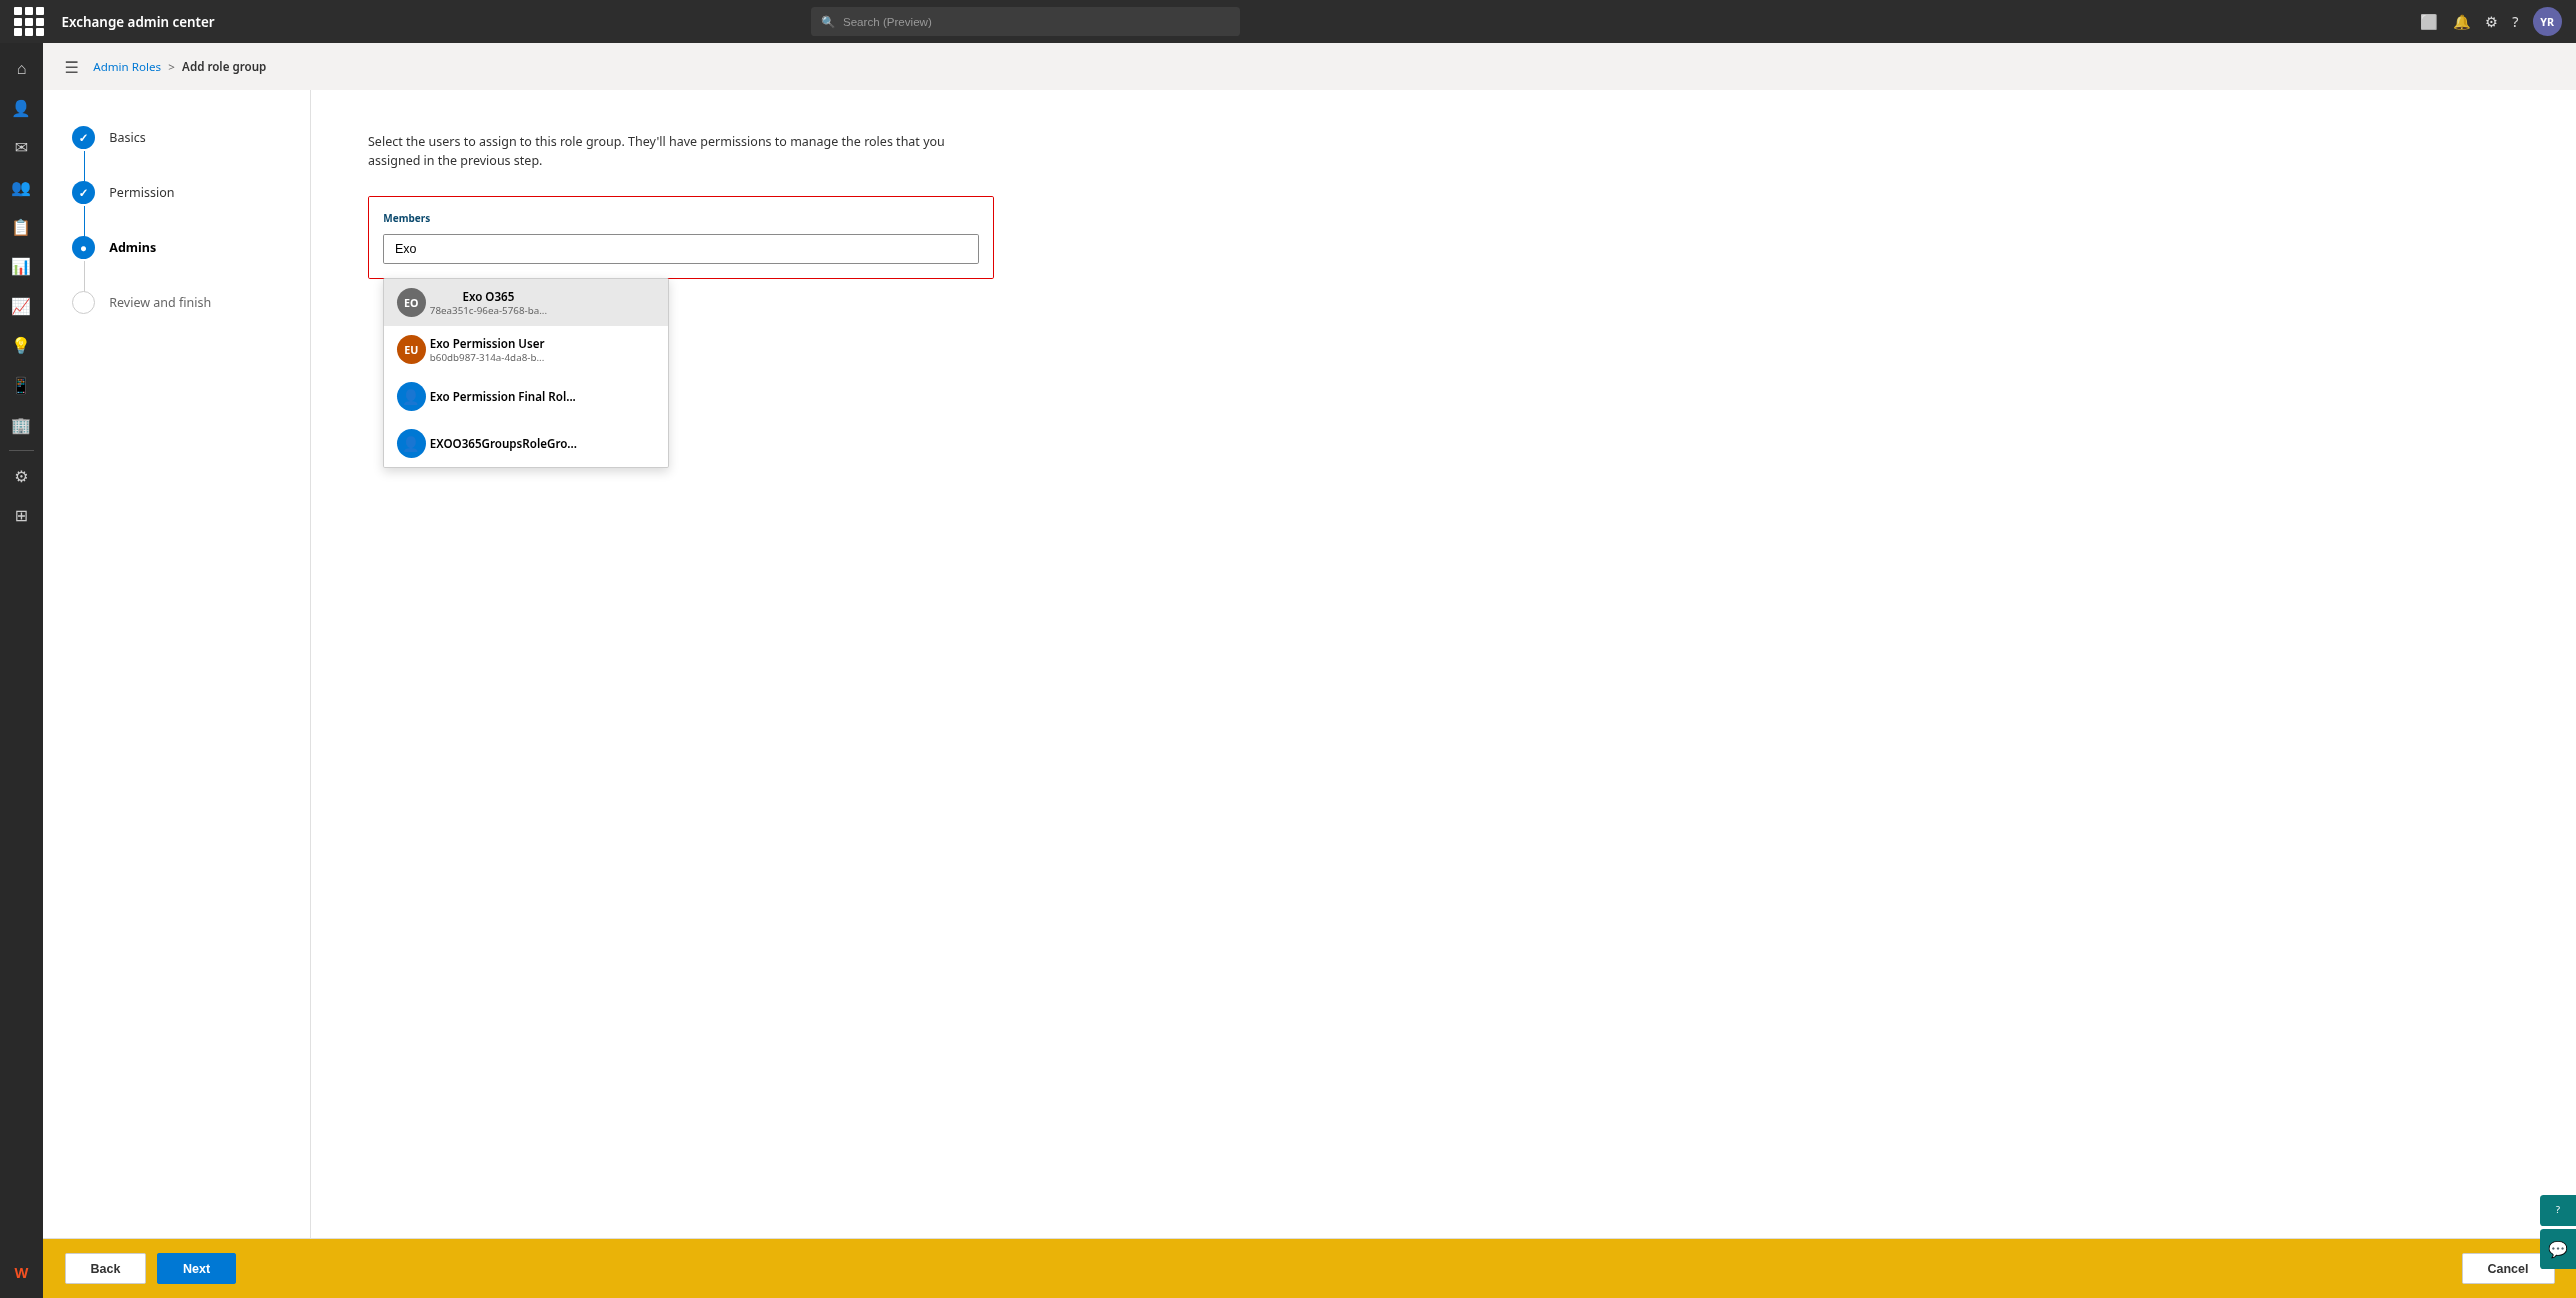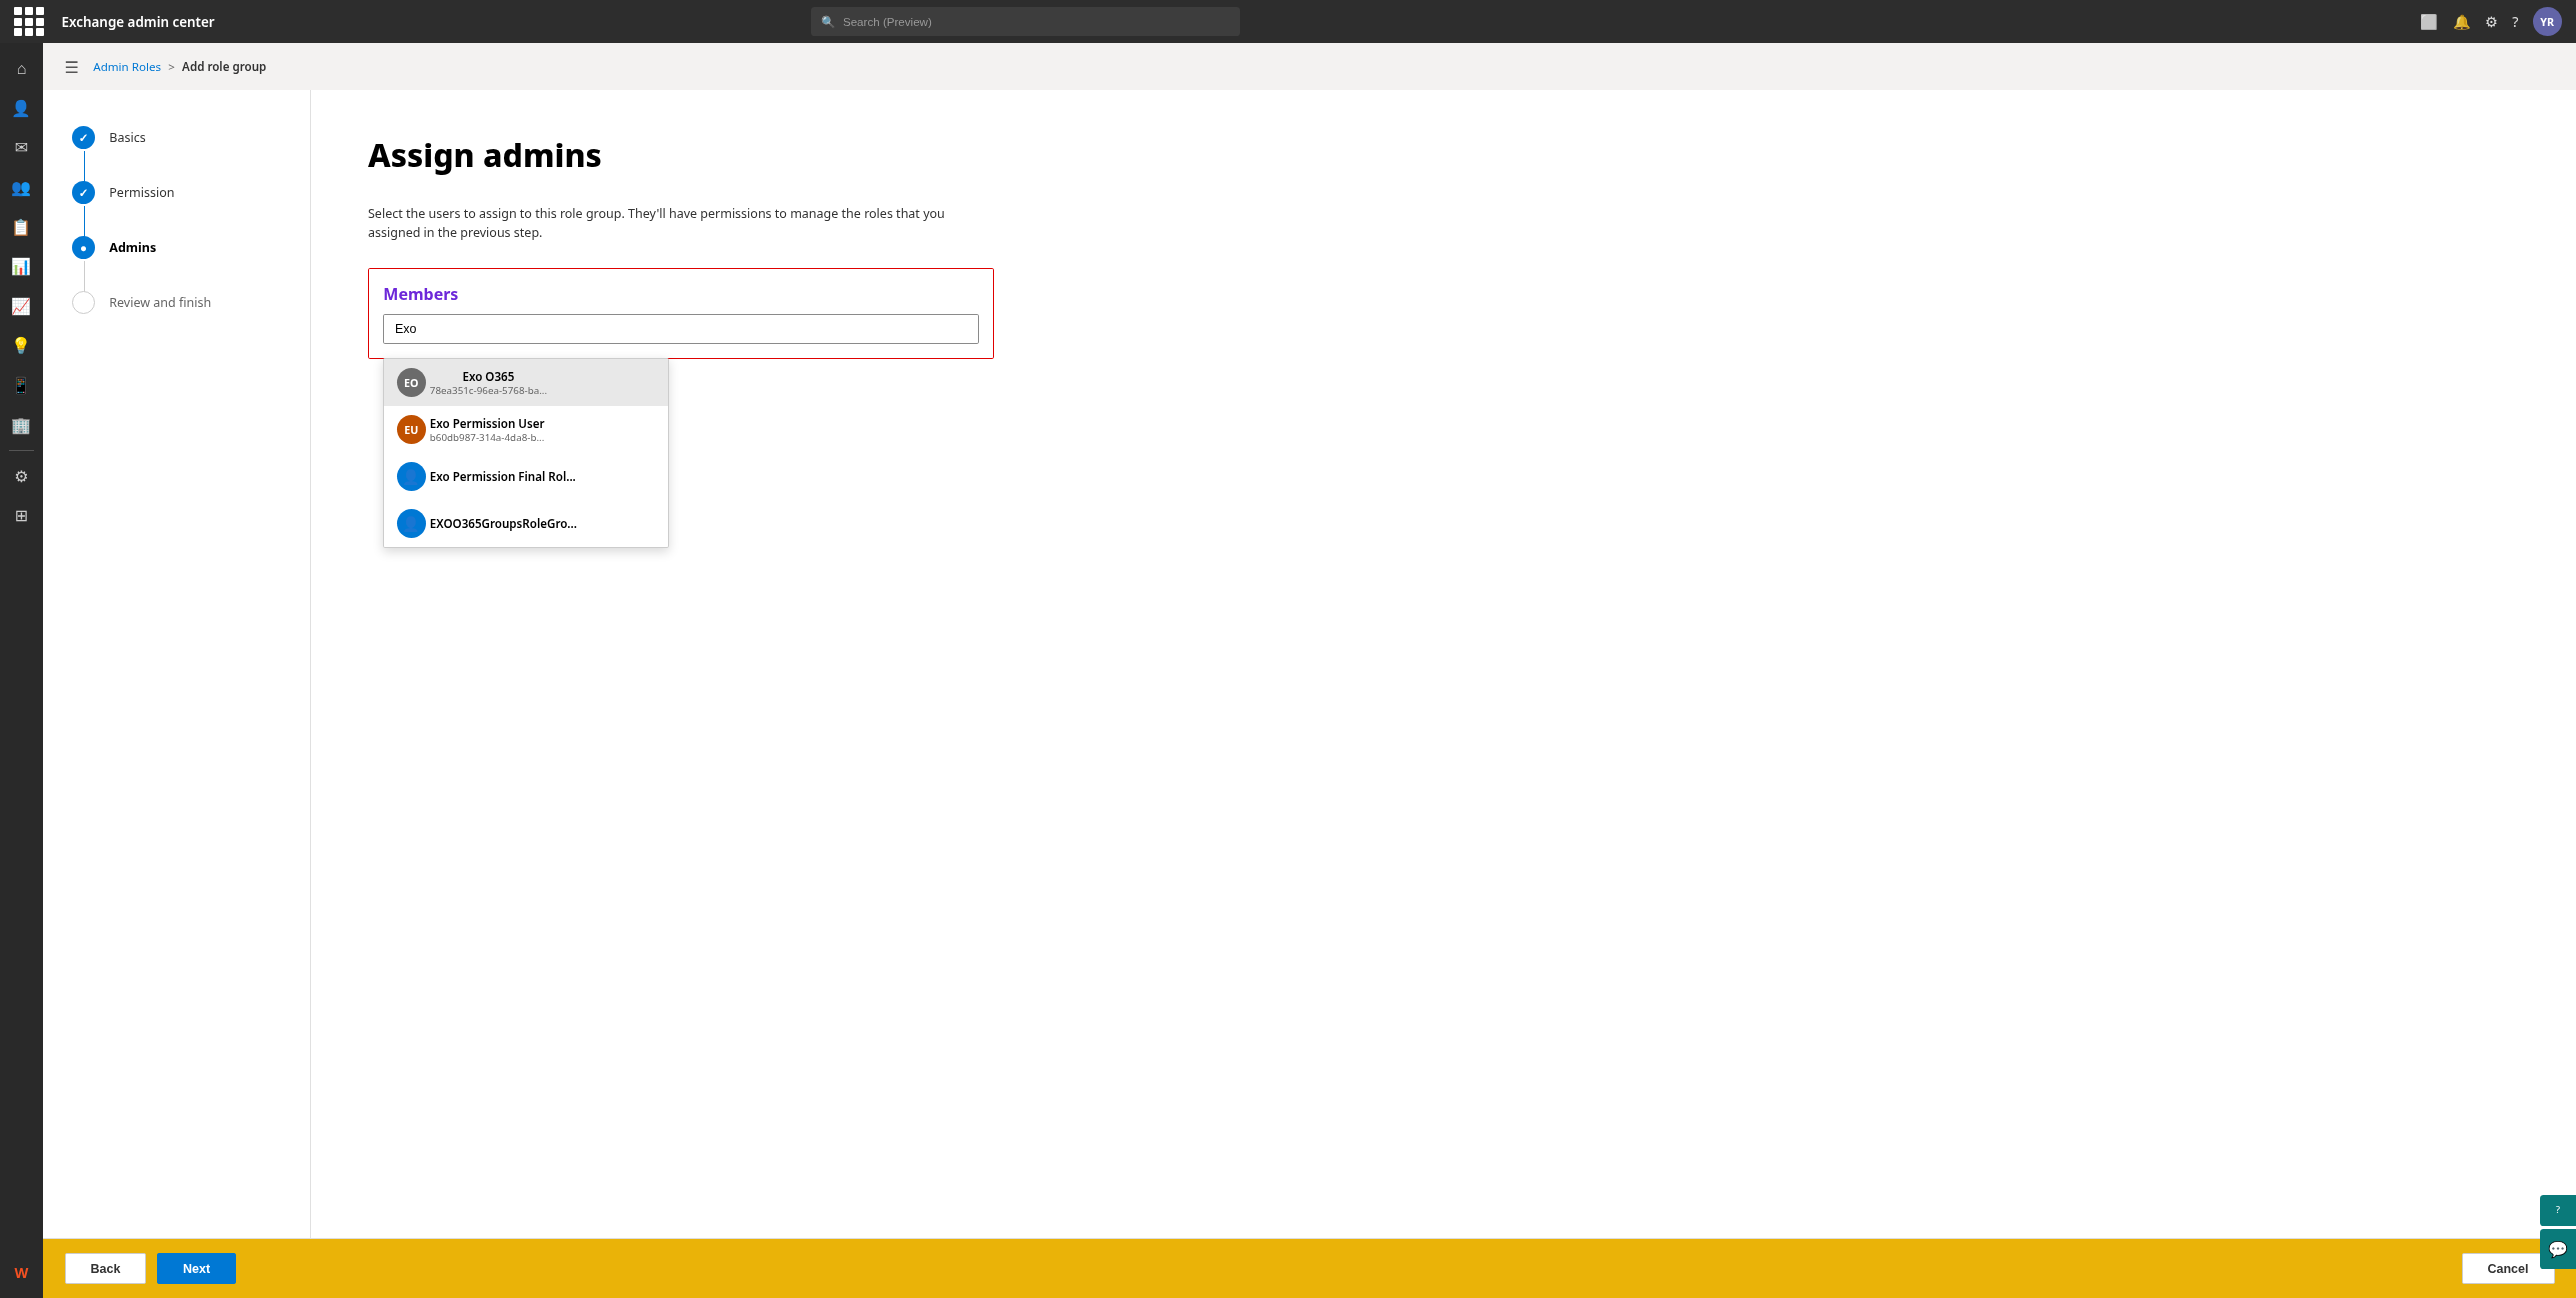--- a/index.html
+++ b/index.html
@@ -181,23 +181,23 @@
 
     
     .members-box {
       border: 1.8px solid #e00000;
       border-radius: 1.8px;
       padding: 14.3px;
       max-width: 626px;
       position: relative;
     }
     .members-label {
-      font-size: 16px;
+      font-size: 10px;
       font-weight: 700;
-      color: #6d28d9;
+      color: #0c4a6e;
       margin-bottom: 9px;
     }
     .members-input {
       width: 100%;
       border: 0.9px solid #8a8a8a;
       border-radius: 1.8px;
       padding: 7.2px 10.7px;
       font-size: 12.5px;
       outline: none;
     }
@@ -388,21 +388,20 @@
 
         <div class="step-wrapper">
           <div class="step-item">
             <div class="step-circle inactive"></div>
             <span class="step-label inactive">Review and finish</span>
           </div>
         </div>
       </div>
 
       <div class="right-panel">
-        <h1 class="page-title">Assign admins</h1>
         <p class="description">Select the users to assign to this role group. They'll have permissions to manage the roles that you assigned in the previous step.</p>
 
         <div class="members-box">
           <div class="members-label">Members</div>
           <input class="members-input" type="text" value="Exo" style="">
 
           
           <div class="dropdown-list">
 
             <div class="dropdown-item highlighted">

